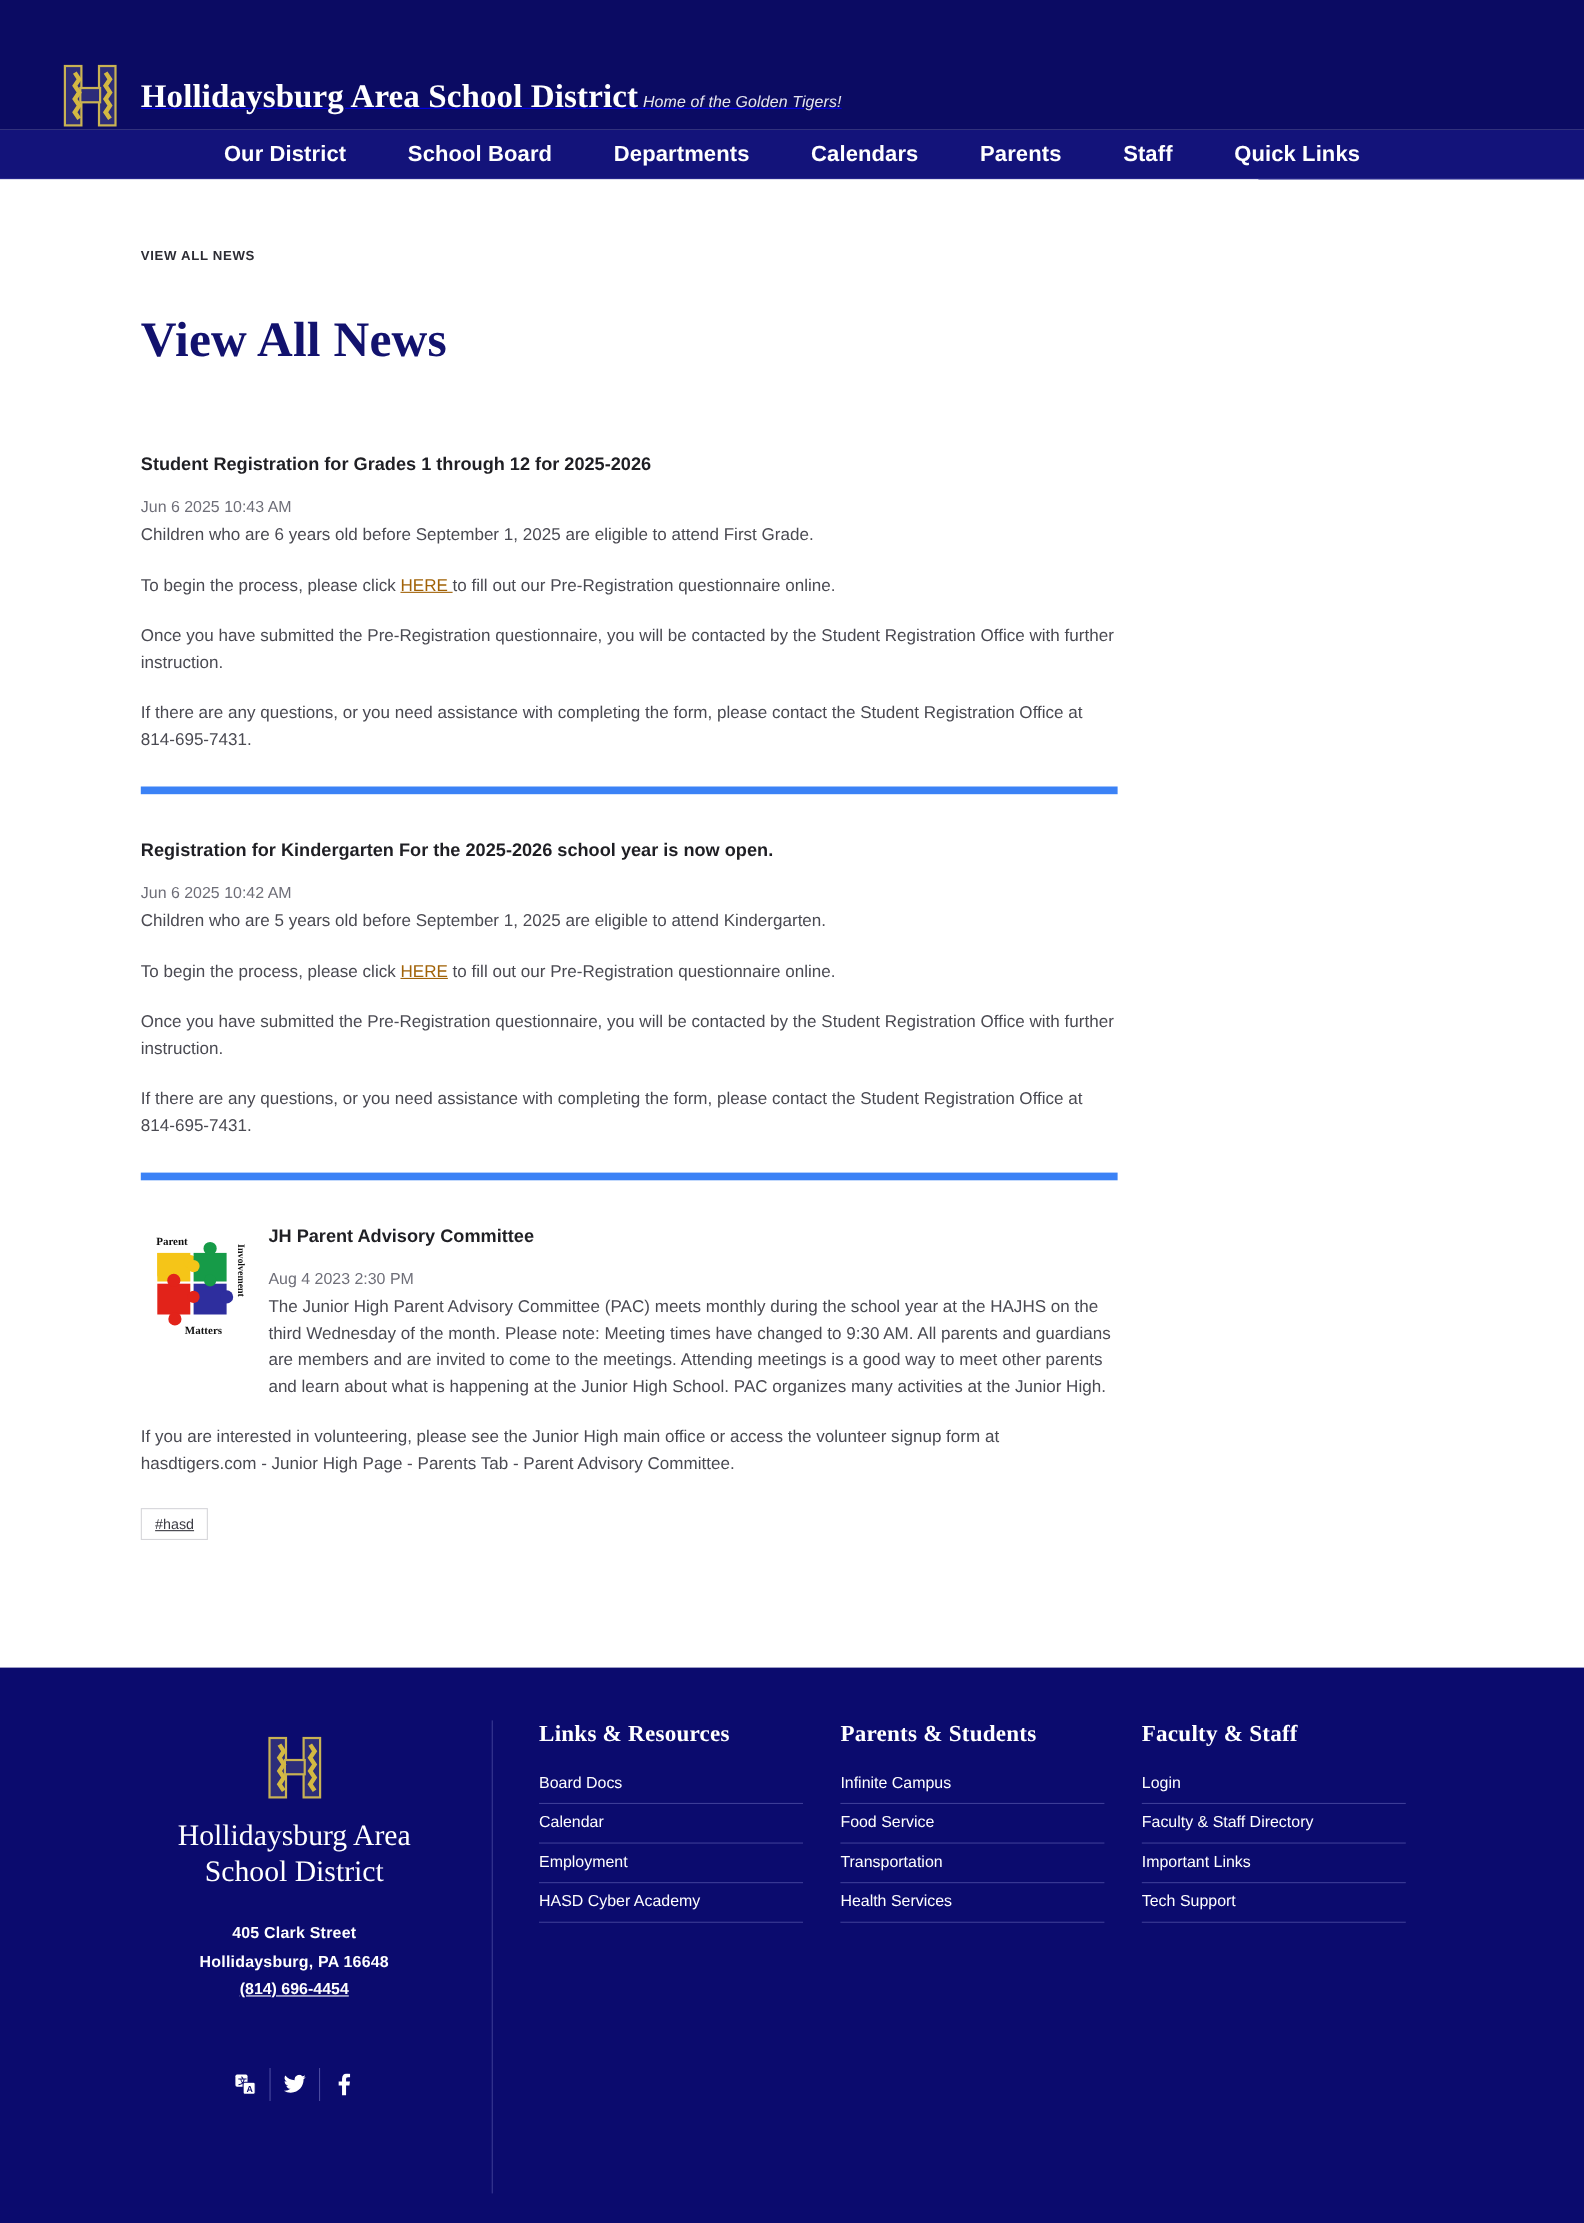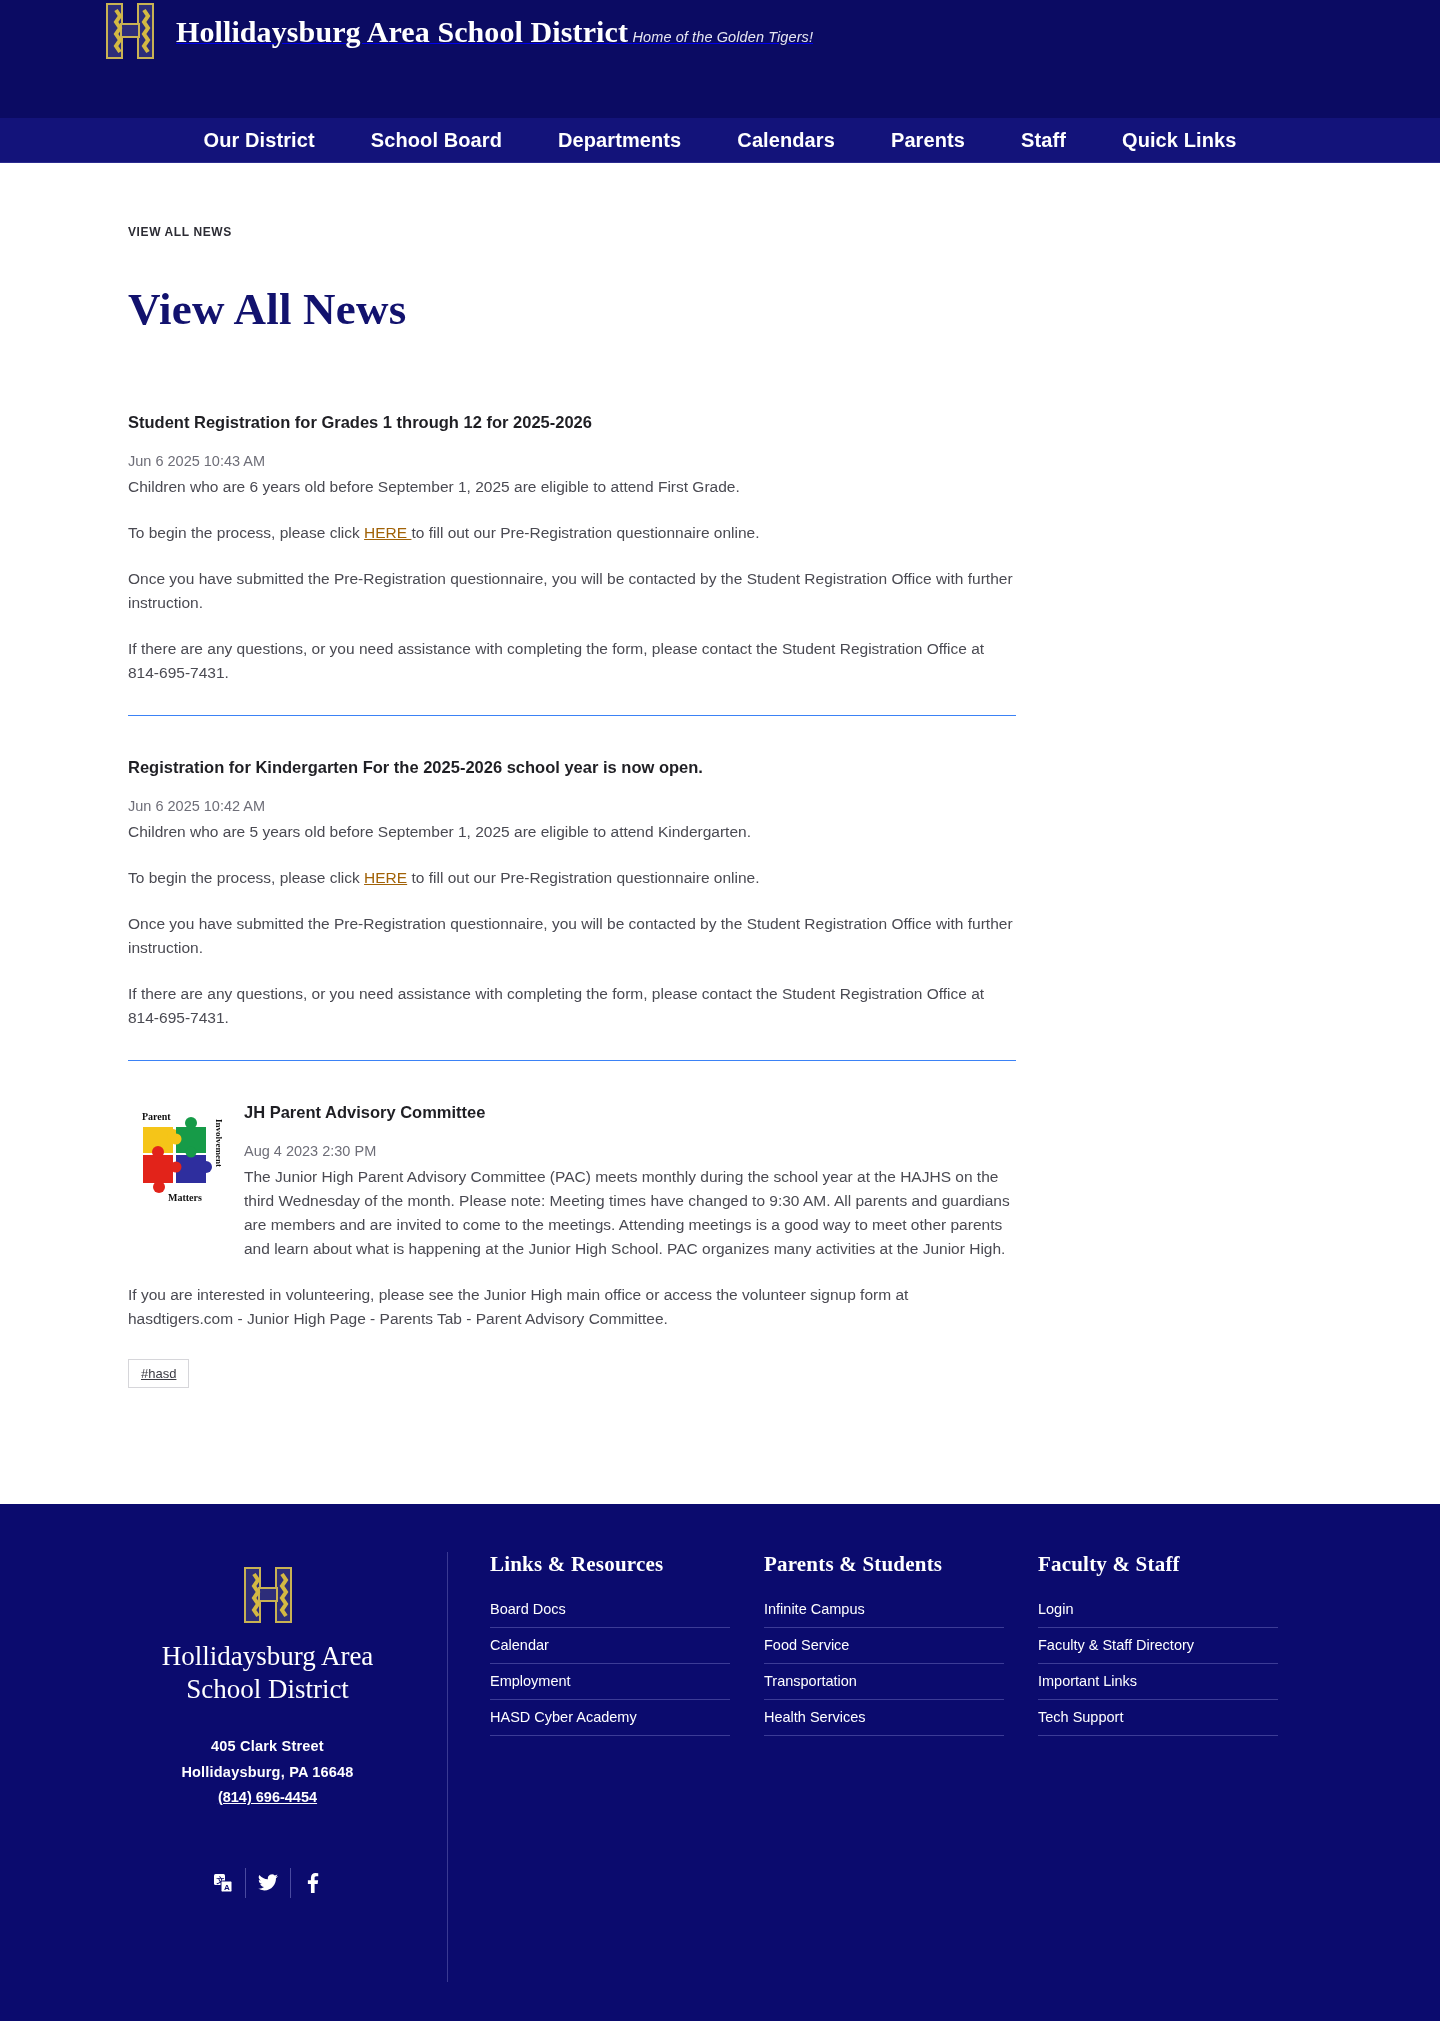--- a/index.html
+++ b/index.html
@@ -14,23 +14,23 @@
 
   
   .header {
     background: #0b0b63;
     height: 118px;
     position: relative;
   }
   .header-inner {
     width: 1218px;
     height: 118px;
-    padding: 0 104px;
-    display: flex;
-    align-items: flex-start;
+    padding: 0 56px;
+    display: flex;
+    align-items: flex-end;
     justify-content: space-between;
   }
   .brand { display: flex; align-items: center; gap: 20px; }
   .logo-h {
     width: 52px; height: 62px;
     position: relative;
     display: block;
   }
   .brand-text .brand-title {
     font-family: "Liberation Serif", serif;
@@ -130,21 +130,21 @@
     color: #12126e;
     font-size: 45px;
     font-weight: 700;
     letter-spacing: .2px;
     margin-top: 44px;
     margin-bottom: 0;
   }
 
   .news-list { margin-top: 76px; }
   .news-item { padding-bottom: 30px; }
-  .news-item + .news-item { border-top: 1px solid #3b82f6; padding-top: 40px; }
+  .news-item + .news-item { border-top: 7px solid #3b82f6; padding-top: 40px; }
   .news-title {
     font-size: 16.5px;
     font-weight: 700;
     color: #1f1f24;
     line-height: 1.35;
     margin-bottom: 18px;
   }
   .news-date {
     font-size: 14.5px;
     color: #6e6e78;

